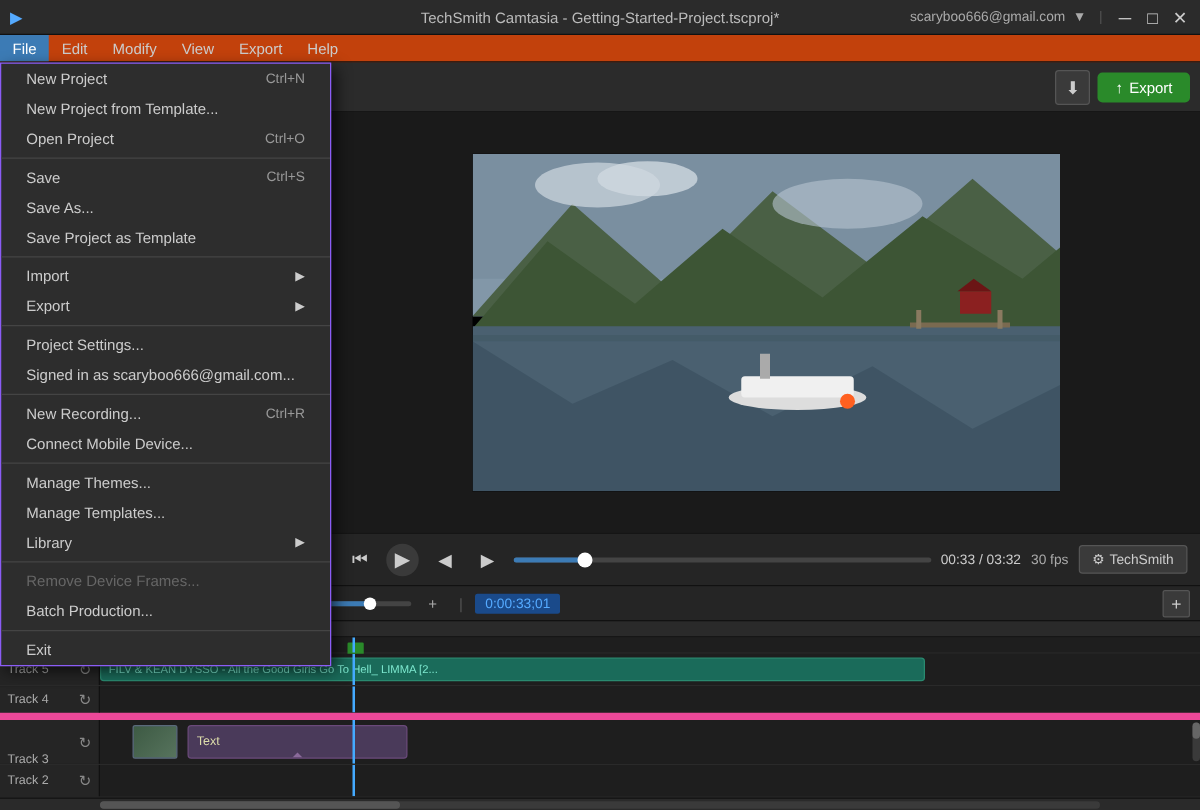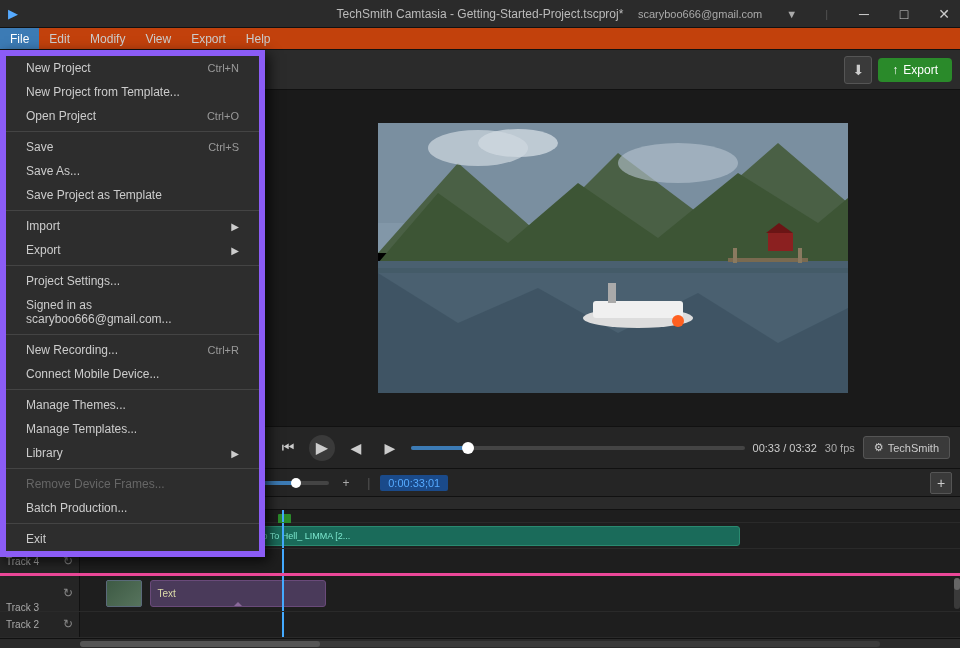--- a/index.html
+++ b/index.html
@@ -2,39 +2,39 @@
 <html><head>
   <meta charset="utf-8">
   <style>
     * { margin: 0; padding: 0; box-sizing: border-box; }
     body { width: 960px; height: 648px; background: #1e1e1e; font-family: 'Segoe UI', Arial, sans-serif; font-size: 12px; color: #ccc; overflow: hidden; position: relative; }
 
     
     .title-bar { height: 28px; background: #2b2b2b; display: flex; align-items: center; justify-content: space-between; padding: 0 8px; border-bottom: 1px solid #111; }
     .title-bar-left { display: flex; align-items: center; gap: 2px; }
     .title-bar-center { position: absolute; left: 50%; transform: translateX(-50%); font-size: 12px; color: #bbb; white-space: nowrap; }
-    .title-bar-right { display: flex; align-items: center; gap: 24px; font-size: 11px; color: #aaa; }
+    .title-bar-right { display: flex; align-items: center; gap: 6px; font-size: 11px; color: #aaa; }
     .title-btn { width: 16px; height: 16px; display: flex; align-items: center; justify-content: center; cursor: pointer; color: #ccc; font-size: 14px; }
 
     
     .menu-bar { height: 22px; background: #c2410c; display: flex; align-items: center; border-bottom: 1px solid #111; }
     .menu-item { padding: 0 10px; height: 100%; display: flex; align-items: center; cursor: pointer; font-size: 12px; color: #ccc; }
     .menu-item:hover, .menu-item.active { background: #3c7bb5; color: #fff; }
 
     
     .toolbar { height: 40px; background: #2b2b2b; display: flex; align-items: center; padding: 0 8px; gap: 6px; border-bottom: 1px solid #111; }
     .tool-btn { width: 28px; height: 28px; display: flex; align-items: center; justify-content: center; cursor: pointer; border-radius: 3px; color: #ccc; font-size: 14px; background: transparent; border: none; }
     .tool-btn:hover, .tool-btn.active { background: #3c7bb5; }
     .zoom-select { background: #3a3a3a; border: 1px solid #555; color: #ccc; padding: 2px 6px; border-radius: 3px; font-size: 12px; height: 24px; }
     .toolbar-spacer { flex: 1; }
     .export-btn { background: #2a8a2a; color: #fff; border: none; padding: 5px 14px; border-radius: 4px; cursor: pointer; font-size: 12px; display: flex; align-items: center; gap: 5px; }
     .download-btn { width: 28px; height: 28px; background: #3a3a3a; border: 1px solid #555; color: #ccc; display: flex; align-items: center; justify-content: center; cursor: pointer; border-radius: 3px; font-size: 14px; }
 
     
-    .dropdown-menu { position: absolute; top: 50px; left: 0; width: 265px; background: #2d2d2d; border: 6px solid #8b5cf6; z-index: 100; box-shadow: 4px 4px 12px rgba(0,0,0,0.7); }
+    .dropdown-menu { position: absolute; top: 50px; left: 0; width: 265px; background: #2d2d2d; border: 1px solid #8b5cf6; z-index: 100; box-shadow: 4px 4px 12px rgba(0,0,0,0.7); }
     .dropdown-item { padding: 5px 20px; cursor: pointer; color: #ccc; font-size: 12px; display: flex; justify-content: space-between; align-items: center; }
     .dropdown-item.disabled { color: #666; cursor: default; }
     .dropdown-item .shortcut { color: #999; font-size: 11px; }
     .dropdown-separator { height: 1px; background: #444; margin: 3px 0; }
     .dropdown-item .arrow { font-size: 10px; }
 
     
     .preview-area { flex: 1; background: #1a1a1a; display: flex; flex-direction: column; align-items: center; justify-content: center; position: relative; }
     .preview-video { width: 470px; height: 270px; background: #000; object-fit: contain; position: relative; overflow: hidden; }
 
@@ -315,21 +315,21 @@
       <div style="flex:1; height: 100%; position: relative; background: #1e1e1e; overflow: hidden;">
 
         <div style="position:absolute; left: 23%; top:0; bottom:0; width: 2px; background: #4af; z-index: 10;"></div>
 
         <div style="position:absolute; left: 0; width: 75%; height: 80%; top: 10%; background: #1a6b5a; border: 1px solid #2a8a70; border-radius: 3px; display: flex; align-items: center; padding: 0 6px; overflow: hidden;">
           <span style="font-size: 9px; color: #7de8cf; white-space: nowrap;">FILV &amp; KEAN DYSSO - All the Good Girls Go To Hell_ LIMMA [2...</span>
         </div>
       </div>
     </div>
 
-    <div style="height: 36px; display: flex; align-items: flex-end; border-bottom: 3px solid #ec4899; position: relative;">
+    <div style="height: 36px; display: flex; align-items: flex-end; border-bottom: 6px solid #ec4899; position: relative;">
       <div style="width: 80px; min-width: 80px; background: #252525; height: 100%; display: flex; align-items: center; padding: 0 6px; justify-content: space-between; border-right: 1px solid #111;">
         <span style="font-size: 10px; color: #aaa;">Track 4</span>
         <span style="font-size: 12px; color: #888; cursor: pointer;">↻</span>
       </div>
       <div style="flex:1; height: 100%; position: relative; background: #1e1e1e; overflow: hidden;">
         <div style="position:absolute; left: 23%; top:0; bottom:0; width: 2px; background: #4af; z-index: 10;"></div>
 
       </div>
     </div>
 

